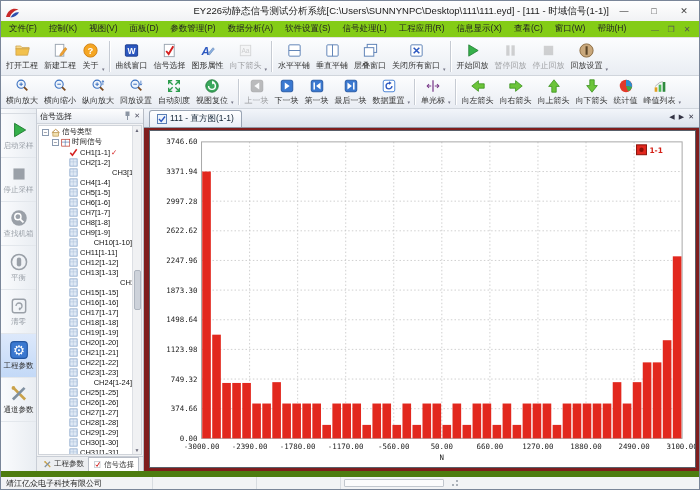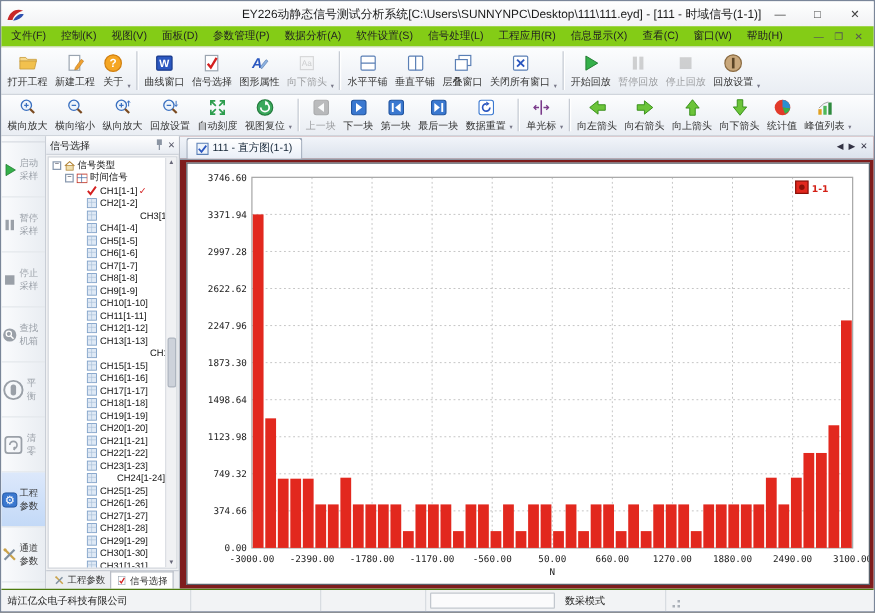--- a/index.html
+++ b/index.html
@@ -31,21 +31,21 @@
         padding:1px 3px;font-size:8px;color:#333;white-space:nowrap;border-radius:2px;gap:1px;}
   .tbtn.disabled{opacity:.45;filter:grayscale(1);}
   .tbtn svg{display:block;}
   .tb-ovf{align-self:flex-end;font-size:5px;color:#778;padding:0 1px 2px 0;}
   
   .content{flex:1;display:flex;min-height:0;}
   
   .strip{width:36px;background:linear-gradient(90deg,#fafbfd,#e9edf2);border-right:1px solid #c9ced6;
          display:flex;flex-direction:column;flex:0 0 auto;}
   .grip{height:5px;border-bottom:1px solid #d8dce2;}
-  .sbtn{height:44px;display:flex;align-items:center;justify-content:center;
+  .sbtn{height:44px;display:flex;flex-direction:column;align-items:center;justify-content:center;
         font-size:7.5px;color:#333;border-bottom:1px solid #e3e7ec;gap:1px;}
   .sbtn.disabled{color:#9aa0a8;}
   .sbtn.active{background:linear-gradient(#dce8fb,#c3d9f7);}
   
   .sidebar{width:107px;background:#f2f3f5;border-right:1px solid #b8bdc6;display:flex;
            flex-direction:column;flex:0 0 auto;min-height:0;}
   .side-head{height:15px;background:linear-gradient(#fdfdfe,#e8ecf2);border-bottom:1px solid #cfd4db;
              display:flex;align-items:center;padding:0 3px;font-size:8px;color:#222;flex:0 0 auto;}
   .side-head-btns{margin-left:auto;display:flex;align-items:center;gap:3px;color:#556;font-size:7px;}
   .tree{flex:1;background:#fff;margin:1px;border:1px solid #d0d4da;overflow:hidden;
@@ -70,21 +70,21 @@
   .mdi-tab{height:17px;background:linear-gradient(#ffffff,#e9eff8);border:1px solid #9aa5b5;border-bottom:none;
            border-radius:3px 3px 0 0;display:flex;align-items:center;gap:3px;padding:0 7px;font-size:8.5px;color:#123;}
   .mdi-nav{margin-left:auto;align-self:center;display:flex;gap:4px;font-size:7px;color:#334;padding:0 5px 2px 0;}
   .chartwrap{flex:1;padding:2px 3px 3px 5px;min-height:0;}
   .chart{width:100%;height:100%;background:#fff;border:1px solid #58606a;}
   .chart svg{width:100%;height:100%;display:block;}
   .tick{font:7.5px "DejaVu Sans Mono",monospace;fill:#222;}
   .legendtxt{font:bold 7.5px "DejaVu Sans",sans-serif;fill:#d42016;}
   .grid{stroke:#c4c4c4;stroke-dasharray:1.5 2.2;stroke-width:.8;}
   
-  .statusbar{height:18px;background:#f2f3f5;border-top:1px solid #4d7c0f;display:flex;
+  .statusbar{height:18px;background:#f2f3f5;border-top:6px solid #4d7c0f;display:flex;
              font-size:8px;color:#222;align-items:stretch;flex:0 0 auto;}
   .scell{border-right:1px solid #d8dce1;display:flex;align-items:center;padding:0 5px;white-space:nowrap;overflow:hidden;}
   .scell.box{margin:2px 3px;border:1px solid #c2c7ce;background:#fbfbfc;border-radius:1px;}
   .sizegrip{width:14px;display:flex;align-items:flex-end;justify-content:flex-end;padding:2px;}
 </style>
 </head>
 <body>
 
 <div class="app">
 
@@ -388,27 +388,20 @@
     <div class="strip" id="leftstrip">
         <div class="grip"></div>
         <div class="sbtn disabled">
           <svg width="20" height="20" viewBox="0 0 18 18">
             <path d="M5 3l10 6-10 6z" fill="#35b04a" stroke="#1f7a30" stroke-width=".8"></path>
           </svg>
           <span>启动采样</span>
         </div>
         <div class="sbtn disabled">
           <svg width="20" height="20" viewBox="0 0 18 18">
-            <rect x="4.5" y="3.5" width="3.5" height="11" fill="#9aa0a8"></rect>
-            <rect x="10" y="3.5" width="3.5" height="11" fill="#9aa0a8"></rect>
-          </svg>
-          <span>暂停采样</span>
-        </div>
-        <div class="sbtn disabled">
-          <svg width="20" height="20" viewBox="0 0 18 18">
             <rect x="4" y="4" width="10" height="10" fill="#9aa0a8"></rect>
           </svg>
           <span>停止采样</span>
         </div>
         <div class="sbtn disabled">
           <svg width="20" height="20" viewBox="0 0 18 18">
             <circle cx="9" cy="9" r="7" fill="#9aa0a8"></circle>
             <circle cx="8" cy="7.8" r="2.8" fill="none" stroke="#fff" stroke-width="1.3"></circle>
             <path d="M10 10l3 3" stroke="#fff" stroke-width="1.6"></path>
           </svg>
@@ -530,21 +523,21 @@
               </svg>
               <span>CH8[1-8]</span>
             </div>
             <div class="trow" style="padding-left: 30px;">
               <svg class="ticon" viewBox="0 0 10.5 10.5">
                 <rect x="1" y="1" width="8.5" height="8.5" fill="#dfe9f5" stroke="#7a9cc5" stroke-width=".8"></rect>
                 <path d="M1 4.5h8.5M5 1v8.5" stroke="#aac0da" stroke-width=".6"></path>
               </svg>
               <span>CH9[1-9]</span>
             </div>
-            <div class="trow" style="padding-left: 30px;">
+            <div class="trow" style="padding-left: 30px; justify-content: space-between;">
               <svg class="ticon" viewBox="0 0 10.5 10.5">
                 <rect x="1" y="1" width="8.5" height="8.5" fill="#dfe9f5" stroke="#7a9cc5" stroke-width=".8"></rect>
                 <path d="M1 4.5h8.5M5 1v8.5" stroke="#aac0da" stroke-width=".6"></path>
               </svg>
               <span>CH10[1-10]</span>
             </div>
             <div class="trow" style="padding-left: 30px;">
               <svg class="ticon" viewBox="0 0 10.5 10.5">
                 <rect x="1" y="1" width="8.5" height="8.5" fill="#dfe9f5" stroke="#7a9cc5" stroke-width=".8"></rect>
                 <path d="M1 4.5h8.5M5 1v8.5" stroke="#aac0da" stroke-width=".6"></path>
@@ -837,23 +830,20 @@
 
   </div>
 
   <div class="statusbar" id="statusbar">
       <div class="scell" style="width: 152px; flex: 0 0 auto;">
         <span>靖江亿众电子科技有限公司</span>
       </div>
       <div class="scell" style="width: 104px; flex: 0 0 auto;"></div>
       <div class="scell" style="width: 84px; flex: 0 0 auto;"></div>
       <div class="scell box" style="width: 100px; flex: 0 0 auto;"></div>
-      <div class="scell" style="width: 86px; flex: 0 0 auto;">
-        <span>数采模式</span>
-      </div>
       <div class="sizegrip">
         <svg width="9" height="9" viewBox="0 0 9 9">
           <g fill="#aab0b8">
             <rect x="6" y="6" width="2" height="2"></rect>
             <rect x="6" y="2" width="2" height="2"></rect>
             <rect x="2" y="6" width="2" height="2"></rect>
           </g>
         </svg>
       </div>
     </div>

